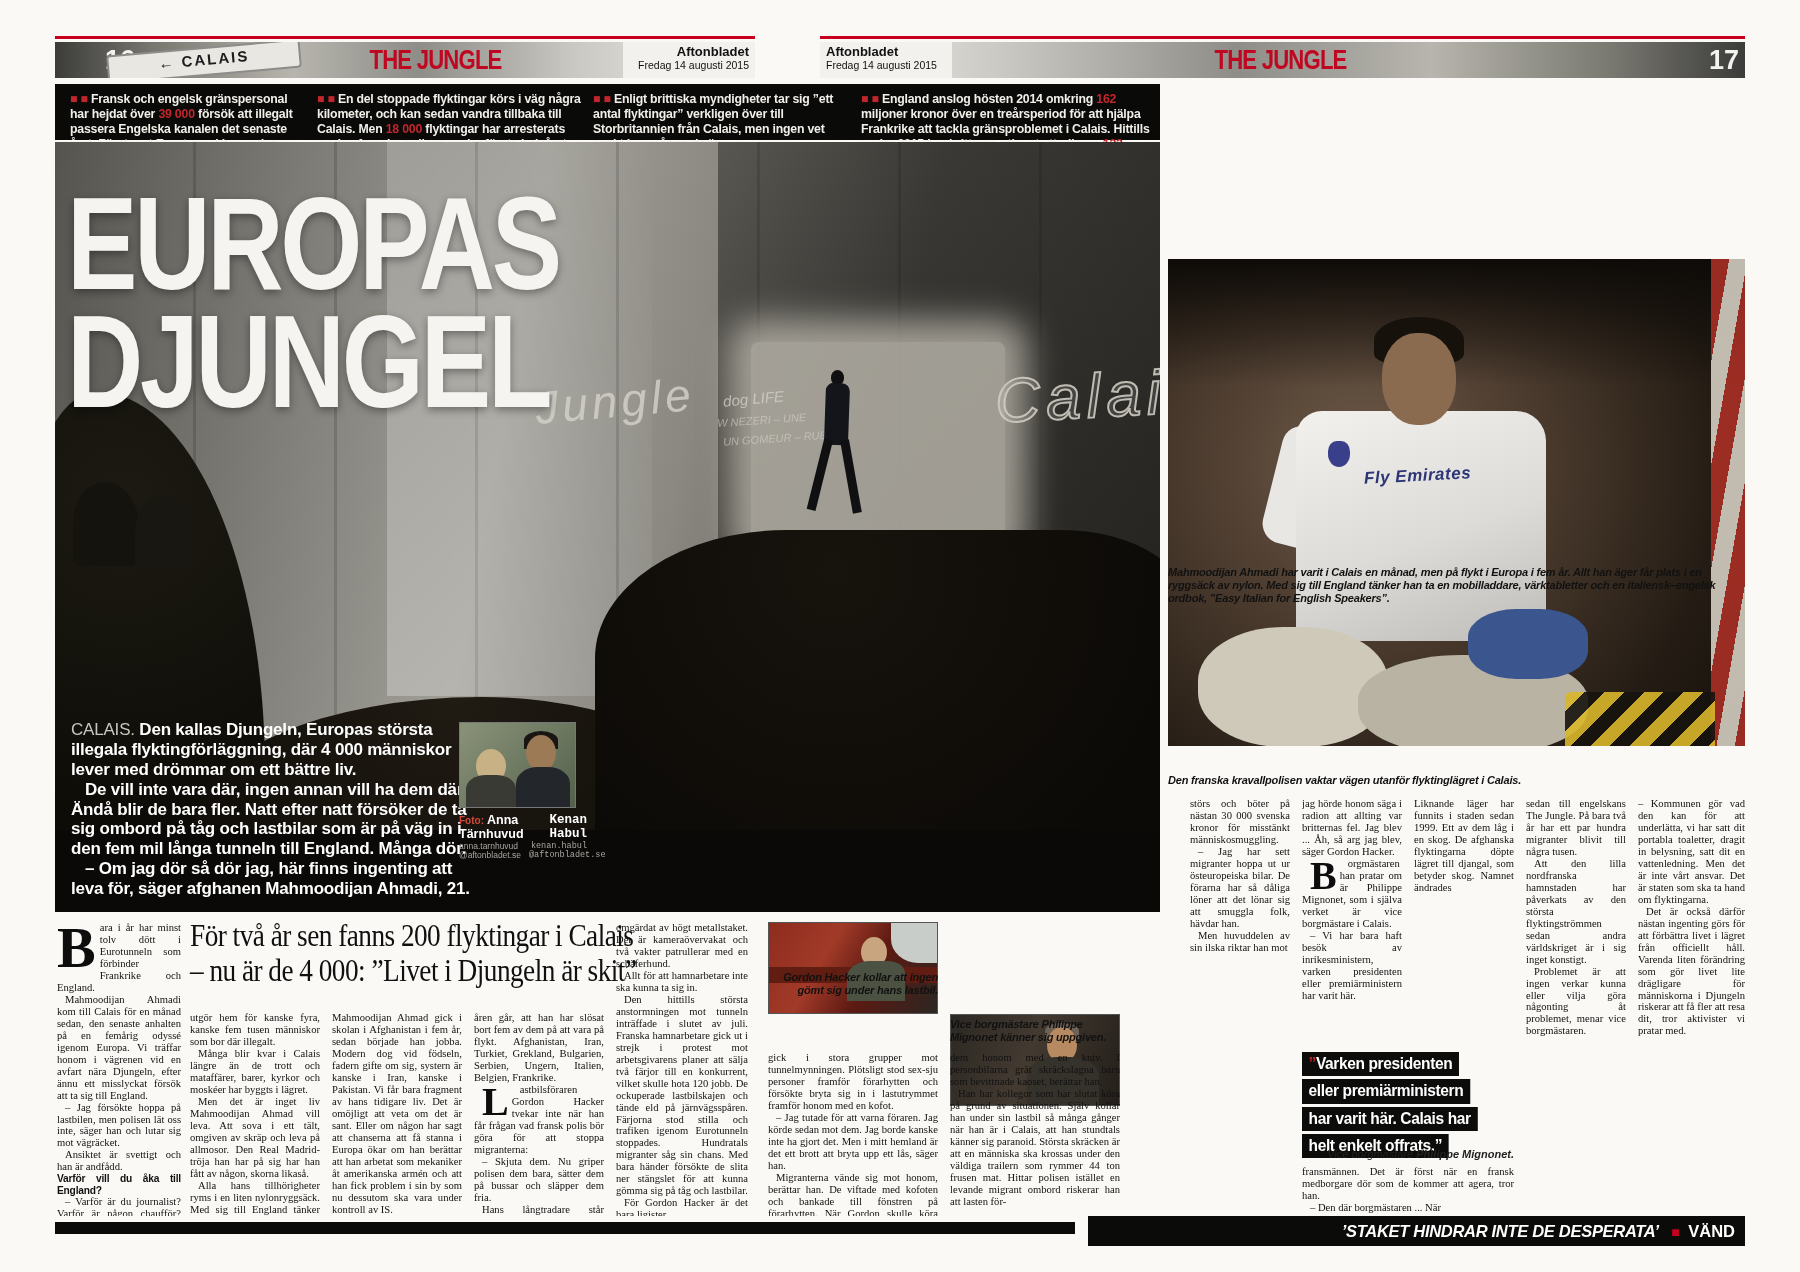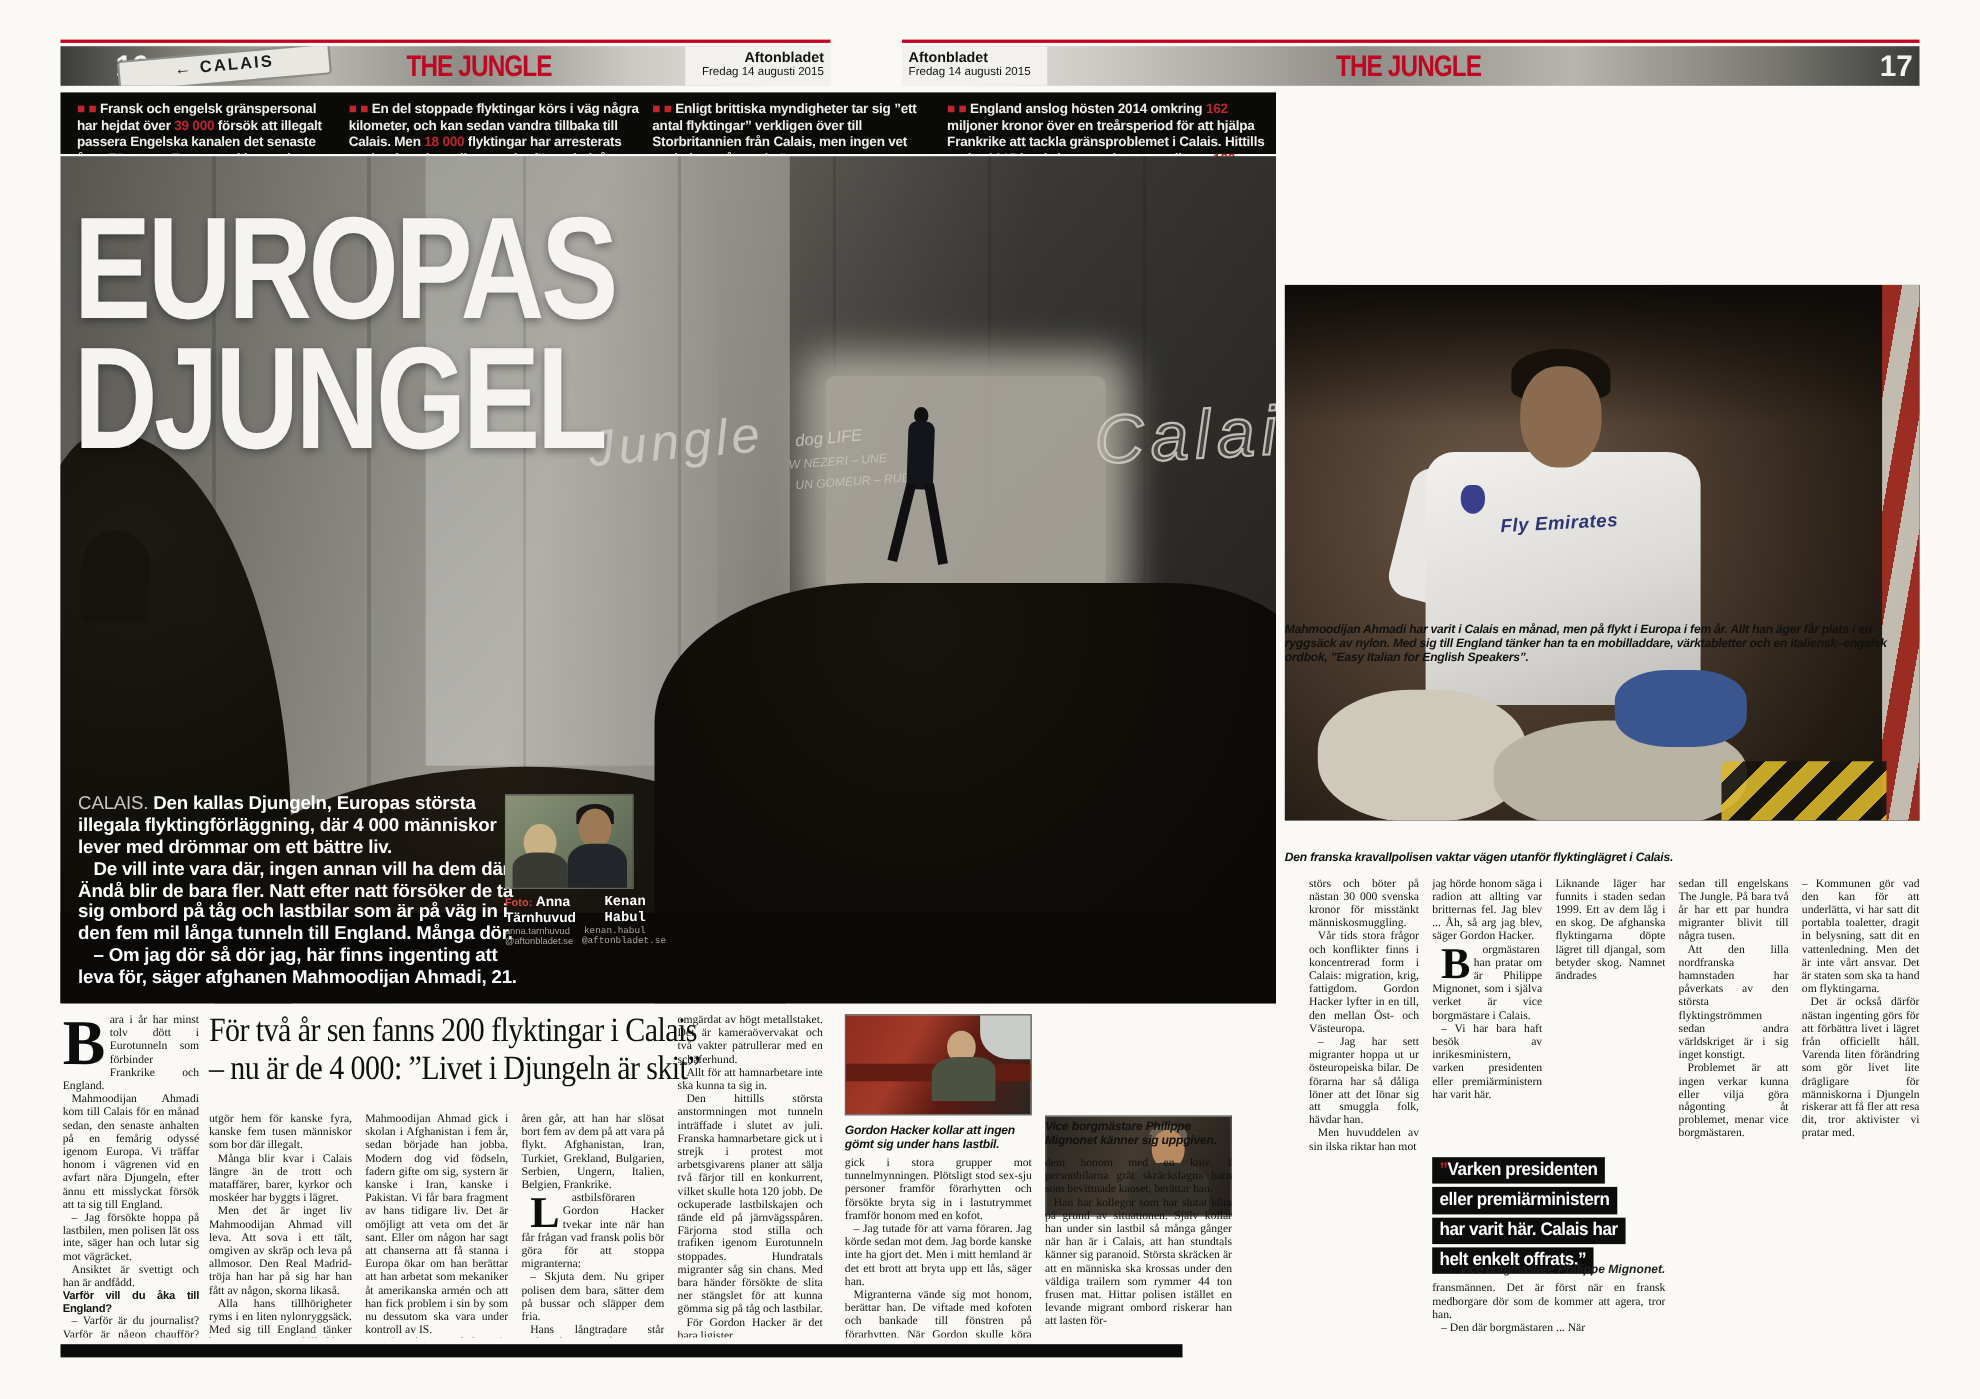--- a/index.html
+++ b/index.html
@@ -247,21 +247,21 @@
       <p>Den hittills största anstormningen mot tunneln inträffade i slutet av juli. Franska hamnarbetare gick ut i strejk i protest mot arbetsgivarens planer att sälja två färjor till en konkurrent, vilket skulle hota 120 jobb. De ockuperade lastbilskajen och tände eld på järnvägsspåren. Färjorna stod stilla och trafiken igenom Eurotunneln stoppades. Hundratals migranter såg sin chans. Med bara händer försökte de slita ner stängslet för att kunna gömma sig på tåg och lastbilar.</p>
       <p>För Gordon Hacker är det bara ligister.</p>
     </div>
 
   <div class="abs gordonphoto" style="left:768px;top:922px;">
     <div class="sky"></div>
     <div class="bar"></div>
     <div class="head"></div>
     <div class="torso"></div>
   </div>
-  <div class="abs photocap" style="left:768px;top:1022px;width:170px;">Gordon Hacker kollar att ingen gömt sig under hans lastbil.</div>
+  <div class="abs photocap" style="left:768px;top:971px;width:170px;text-align:right;">Gordon Hacker kollar att ingen gömt sig under hans lastbil.</div>
   <div class="abs bodycol" style="left:768px;top:1052px;width:170px;height:164px;">
       <p>gick i stora grupper mot tunnelmynningen. Plötsligt stod sex-sju personer framför förarhytten och försökte bryta sig in i lastutrymmet framför honom med en kofot.</p>
       <p>– Jag tutade för att varna föraren. Jag körde sedan mot dem. Jag borde kanske inte ha gjort det. Men i mitt hemland är det ett brott att bryta upp ett lås, säger han.</p>
       <p>Migranterna vände sig mot honom, berättar han. De viftade med kofoten och bankade till fönstren på förarhytten. När Gordon skulle köra hotade en av</p>
     </div>
 
   <div class="abs mignophoto" style="left:950px;top:922px;">
     <div class="hair"></div>
     <div class="head"></div>
     <div class="torso"></div>
@@ -285,21 +285,20 @@
     <div class="blue"></div>
     <div class="stripe"></div>
     <div class="chevron"></div>
   </div>
   <div class="abs photocap" style="left:1168px;top:566px;width:577px;">Mahmoodijan Ahmadi har varit i Calais en månad, men på flykt i Europa i fem år. Allt han äger får plats i en ryggsäck av nylon. Med sig till England tänker han ta en mobilladdare, värktabletter och en italiensk–engelsk ordbok, ”Easy Italian for English Speakers”.</div>
 
   <div class="abs photocap" style="left:1168px;top:774px;width:577px;">Den franska kravallpolisen vaktar vägen utanför flyktinglägret i Calais.</div>
 
   <div class="abs bodycol" style="left:1190px;top:798px;width:100px;height:418px;">
       <p>störs och böter på nästan 30 000 svenska kronor för misstänkt människosmuggling.</p>
-      <p>Vår tids stora frågor och konflikter finns i koncentrerad form i Calais: migration, krig, fattigdom. Gordon Hacker lyfter in en till, den mellan Öst- och Västeuropa.</p>
       <p>– Jag har sett migranter hoppa ut ur östeuropeiska bilar. De förarna har så dåliga löner att det lönar sig att smuggla folk, hävdar han.</p>
       <p>Men huvuddelen av sin ilska riktar han mot</p>
     </div>
   <div class="abs bodycol" style="left:1302px;top:798px;width:100px;height:248px;">
       <p>jag hörde honom säga i radion att allting var britternas fel. Jag blev ... Åh, så arg jag blev, säger Gordon Hacker.</p>
       <p><span class="dropcap">B</span>orgmästaren han pratar om är Philippe Mignonet, som i själva verket är vice borgmästare i Calais.</p>
       <p>– Vi har bara haft besök av inrikesministern, varken presidenten eller premiärministern har varit här.</p>
     </div>
   <div class="abs bodycol" style="left:1414px;top:798px;width:100px;height:248px;">
       <p>Liknande läger har funnits i staden sedan 1999. Ett av dem låg i en skog. De afghanska flyktingarna döpte lägret till djangal, som betyder skog. Namnet ändrades</p>
@@ -322,14 +321,19 @@
     </div>
   <div class="abs qattr" style="left:1302px;top:1148px;width:212px;">
     <span>Vice borgmästare </span><b>Philippe Mignonet.</b>
   </div>
   <div class="abs bodycol" style="left:1302px;top:1166px;width:212px;height:50px;">
       <p>fransmännen. Det är först när en fransk medborgare dör som de kommer att agera, tror han.</p>
       <p>– Den där borgmästaren ... När</p>
     </div>
 
   <div class="abs botbar" style="left:55px;top:1222px;width:1020px;height:12px;"></div>
+  <div class="abs banner" style="left:1088px;top:1216px;width:657px;height:30px;padding-right:10px;box-sizing:border-box;">
+    <span class="tease">’STAKET HINDRAR INTE DE DESPERATA’</span>
+    <span class="ctasq">■</span>
+    <span class="cta">VÄND</span>
+  </div>
 
 </div>
 
 </body></html>

